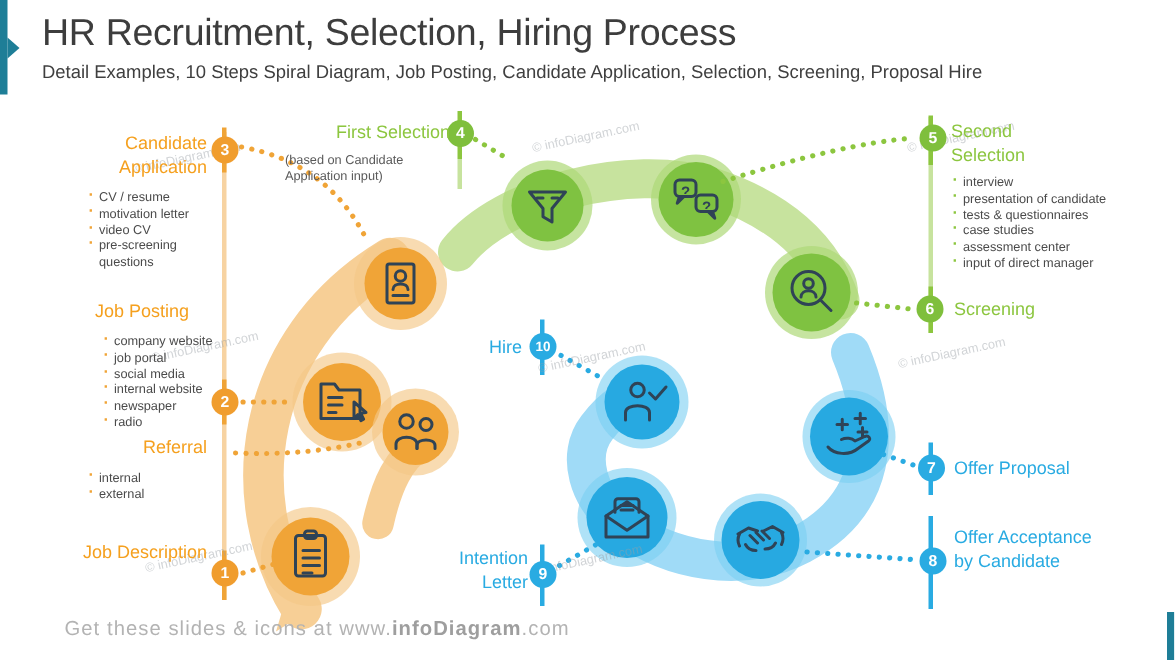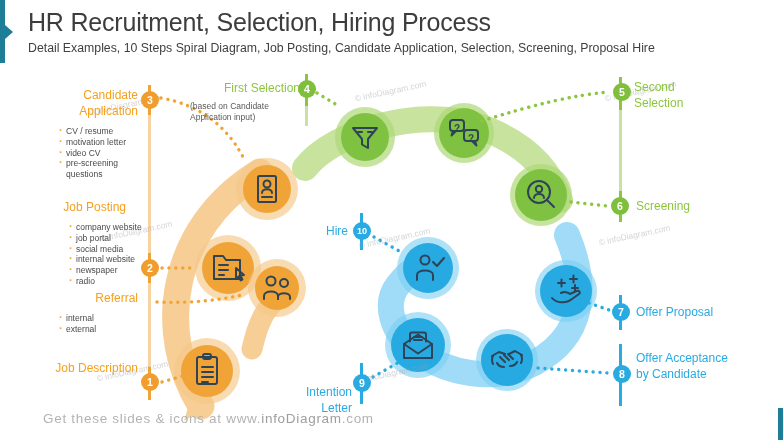--- a/index.html
+++ b/index.html
@@ -8,21 +8,21 @@
   
   .accent-bar-top{position:absolute;left:0;top:0;width:5px;height:63px;background:#1E7E97;}
   .accent-arrow{position:absolute;left:5px;top:25px;width:0;height:0;
     border-top:7px solid transparent;border-bottom:7px solid transparent;border-left:8px solid #1E7E97;}
   .accent-bar-bottom{position:absolute;left:778px;top:408px;width:5px;height:32px;background:#1E7E97;}
   
   .title{position:absolute;left:28px;top:8px;font-size:25px;color:#3d3d3d;letter-spacing:-0.2px;z-index:4;}
   .subtitle{position:absolute;left:28px;top:41px;font-size:12.3px;color:#3f3f3f;z-index:4;}
   
   .footer{position:absolute;left:43px;top:411px;font-size:13.5px;letter-spacing:0.7px;color:#b3b3b3;z-index:4;}
-  .footer .brand{font-weight:normal;color:#9e9e9e;text-align:right;}
+  .footer .brand{font-weight:bold;color:#9e9e9e;text-align:right;}
   
   .diagram{position:absolute;left:0;top:0;width:783px;height:440px;z-index:1;}
   .arc-o{stroke:#F7CF96;stroke-width:27;fill:none;stroke-linecap:round;}
   .arc-g{stroke:#C7E39E;stroke-width:26;fill:none;stroke-linecap:round;}
   .arc-b{stroke:#A0DBF7;stroke-width:26;fill:none;stroke-linecap:round;}
   .dots-o{stroke:#F0A437;stroke-width:3.4;stroke-dasharray:0.1 6.8;stroke-linecap:round;fill:none;}
   .dots-g{stroke:#8CC63F;stroke-width:3.4;stroke-dasharray:0.1 6.8;stroke-linecap:round;fill:none;}
   .dots-b{stroke:#29ABE2;stroke-width:3.4;stroke-dasharray:0.1 6.8;stroke-linecap:round;fill:none;}
   .halo-o{fill:#F5C887;opacity:.65;} .main-o{fill:#F0A437;}
   .halo-g{fill:#AED878;opacity:.7;} .main-g{fill:#7FC241;}
@@ -230,27 +230,35 @@
     <div class="b">internal</div>
     <div class="b">external</div>
   </div>
 
   <div class="h o right" style="left:38px;top:360px;width:100px;">Job Description</div>
 
   <div class="h g right" style="left:190px;top:80px;width:110px;">First Selection</div>
   <div class="note" style="left:190px;top:101px;width:110px;">(based on Candidate Application input)</div>
 
   <div class="h g" style="left:634px;top:79px;width:80px;">Second Selection</div>
+  <div class="bl g" style="left:634px;top:116px;width:135px;">
+    <div class="b">interview</div>
+    <div class="b">presentation of candidate</div>
+    <div class="b">tests &amp; questionnaires</div>
+    <div class="b">case studies</div>
+    <div class="b">assessment center</div>
+    <div class="b">input of direct manager</div>
+  </div>
 
   <div class="h g" style="left:636px;top:198px;width:120px;">Screening</div>
   <div class="h b" style="left:636px;top:304px;width:140px;">Offer Proposal</div>
   <div class="h b" style="left:636px;top:350px;width:95px;">Offer Acceptance by Candidate</div>
 
   <div class="h b right" style="left:288px;top:223px;width:60px;">Hire</div>
-  <div class="h b right" style="left:274px;top:364px;width:78px;margin-top:20px;">Intention Letter</div>
+  <div class="h b right" style="left:274px;top:364px;width:78px;">Intention Letter</div>
 
   <div class="wm" style="left:88px;top:100px;">© infoDiagram.com</div>
   <div class="wm" style="left:100px;top:226px;">© infoDiagram.com</div>
   <div class="wm" style="left:96px;top:366px;">© infoDiagram.com</div>
   <div class="wm" style="left:354px;top:86px;">© infoDiagram.com</div>
   <div class="wm" style="left:604px;top:86px;">© infoDiagram.com</div>
   <div class="wm" style="left:598px;top:230px;">© infoDiagram.com</div>
   <div class="wm" style="left:358px;top:233px;">© infoDiagram.com</div>
   <div class="wm" style="left:356px;top:368px;">© infoDiagram.com</div>
 

